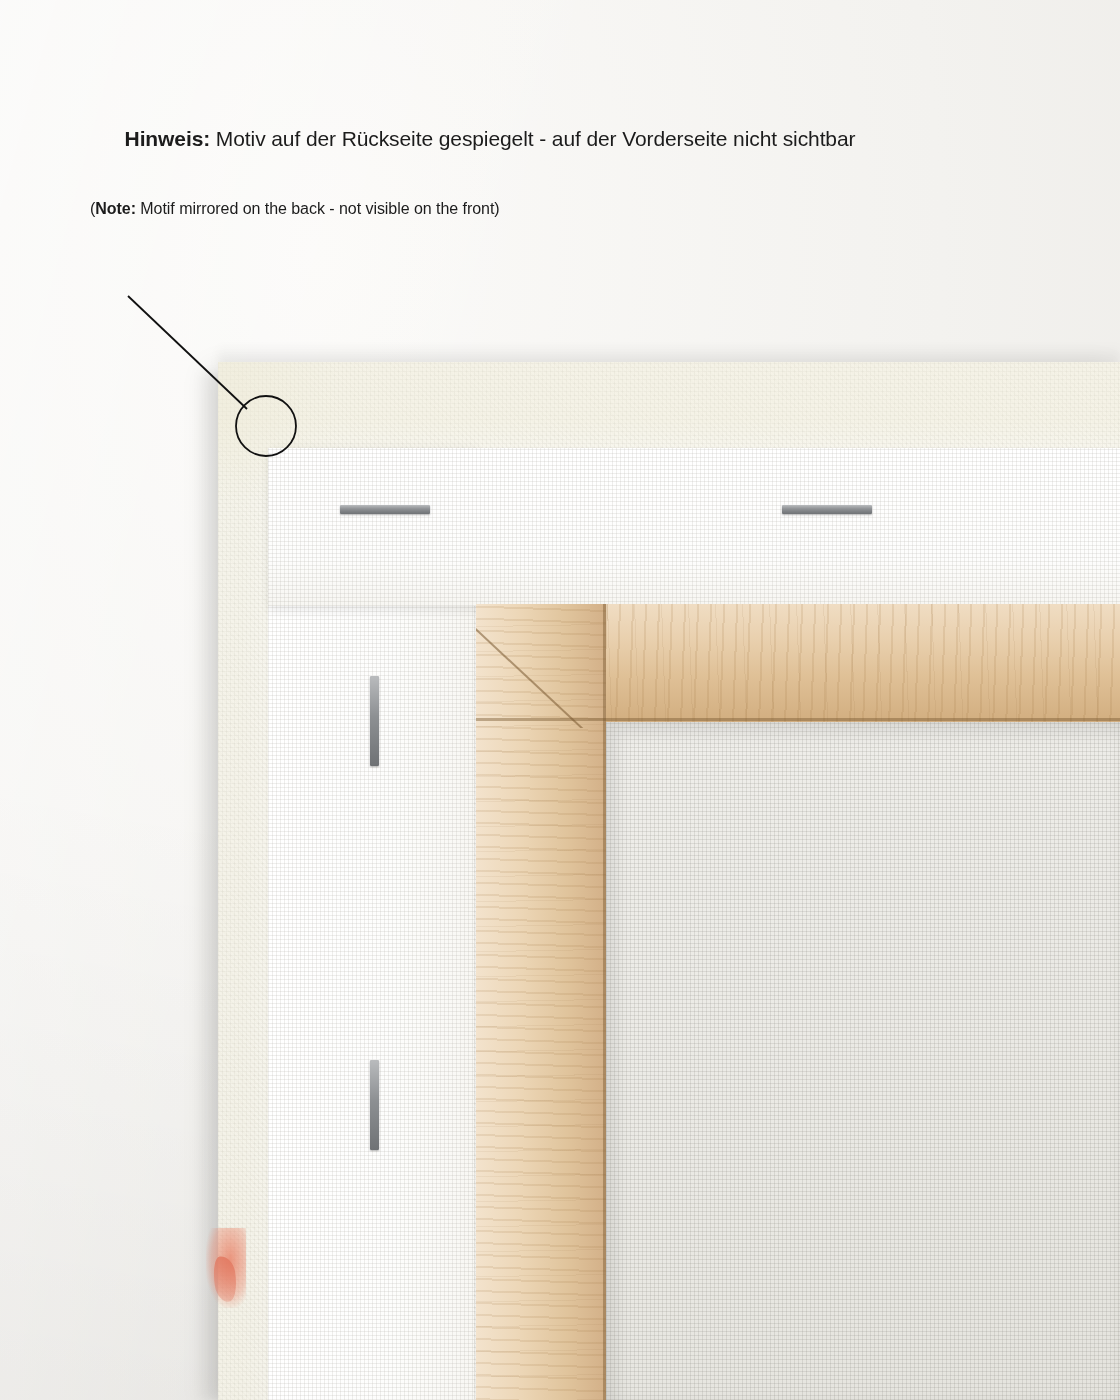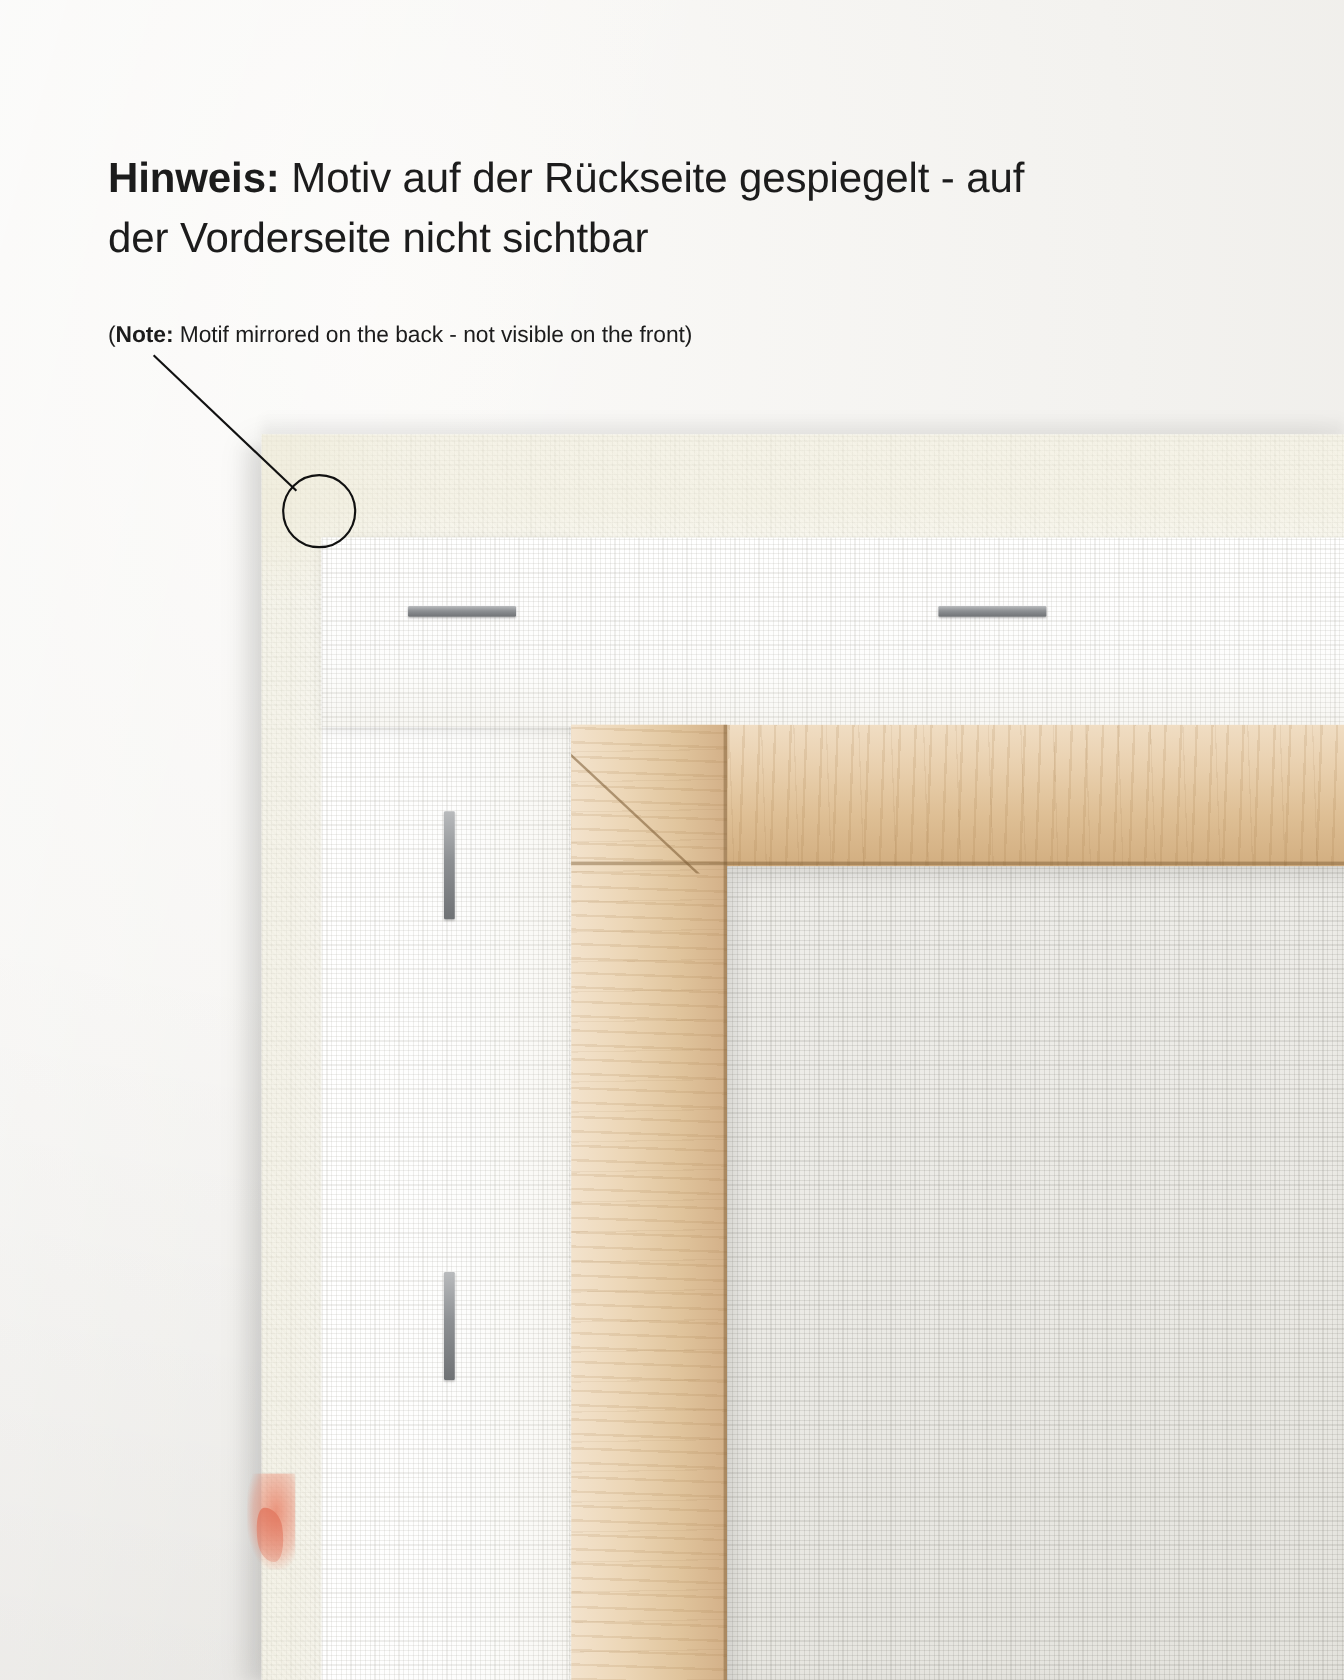--- a/index.html
+++ b/index.html
@@ -34,31 +34,32 @@
   }
 
   
   .note-block {
     position: absolute;
     left: 90px;
     top: 124px;
     width: 800px;
   }
   .note-de {
-    font-size: 35px;
+    font-size: 21px;
     line-height: 1.42;
     color: #1c1c1c;
     letter-spacing: -0.1px;
+    text-align: center;
   }
   .note-de b {
     font-weight: 700;
   }
   .note-en {
     margin-top: 44px;
-    font-size: 19px;
+    font-size: 16px;
     line-height: 1.4;
     color: #1c1c1c;
     letter-spacing: -0.05px;
   }
   .note-en b {
     font-weight: 700;
   }
 
   
   .leader {

